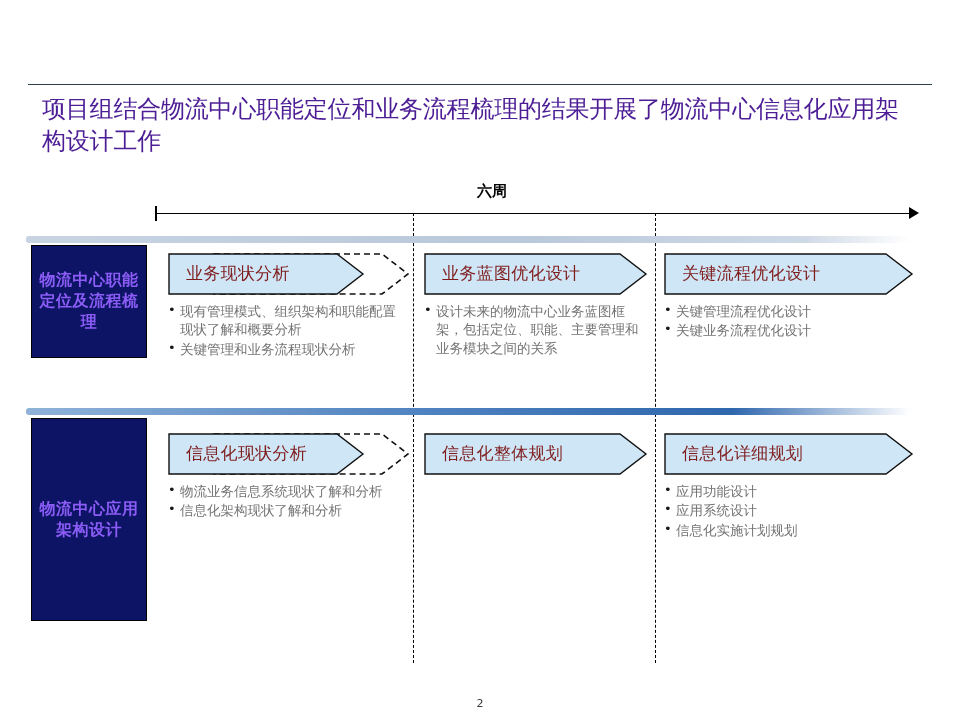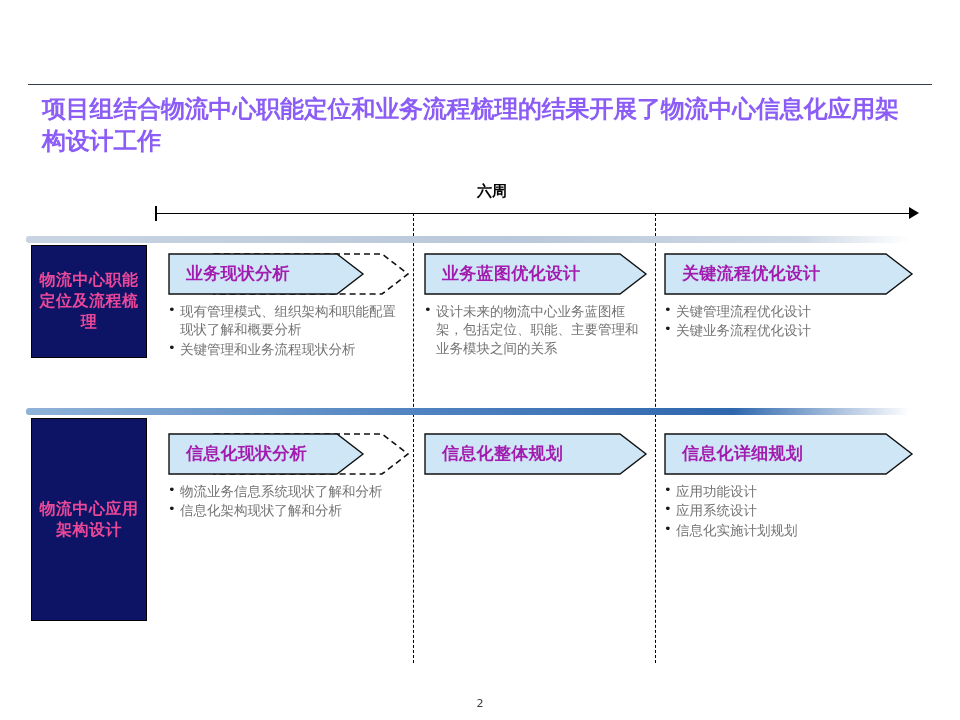--- a/index.html
+++ b/index.html
@@ -33,22 +33,22 @@
     border-top: 1.6px solid #2e3f4a;
   }
 
   
   .slide-title {
     position: absolute;
     left: 42px;
     top: 94px;
     width: 880px;
     font-size: 24px;
-    font-weight: bold;
-    color: #8b5cf6;
+    font-weight: normal;
+    color: #4c1d95;
     line-height: 1.32;
     letter-spacing: -0.2px;
   }
 
   
   .timeline-label {
     position: absolute;
     top: 182px;
     left: 0;
     width: 956px;
@@ -115,21 +115,21 @@
     background: linear-gradient(to right, #8fb2d8 0%, #4f82c0 45%, #2f67ad 80%, #ffffff 100%);
   }
 
   
   .side-label {
     position: absolute;
     left: 31px;
     width: 116px;
     background: #0d1466;
     border: 1px solid #000000;
-    color: #ec4899;
+    color: #8b5cf6;
     font-size: 16px;
     font-weight: bold;
     line-height: 1.30;
     text-align: center;
     display: flex;
     align-items: center;
     justify-content: center;
     box-sizing: border-box;
     letter-spacing: 0.5px;
   }
@@ -149,22 +149,22 @@
     overflow: visible;
   }
   .chev-text {
     position: absolute;
     left: 18px;
     top: 0;
     height: 42px;
     display: flex;
     align-items: center;
     font-size: 17px;
-    font-weight: bold;
-    color: #a21caf;
+    font-weight: normal;
+    color: #7f1d1d;
     white-space: nowrap;
     letter-spacing: 0.3px;
   }
 
   
   ul.bullets {
     list-style: none;
     margin: 8px 0 0 0;
     padding: 0;
   }

